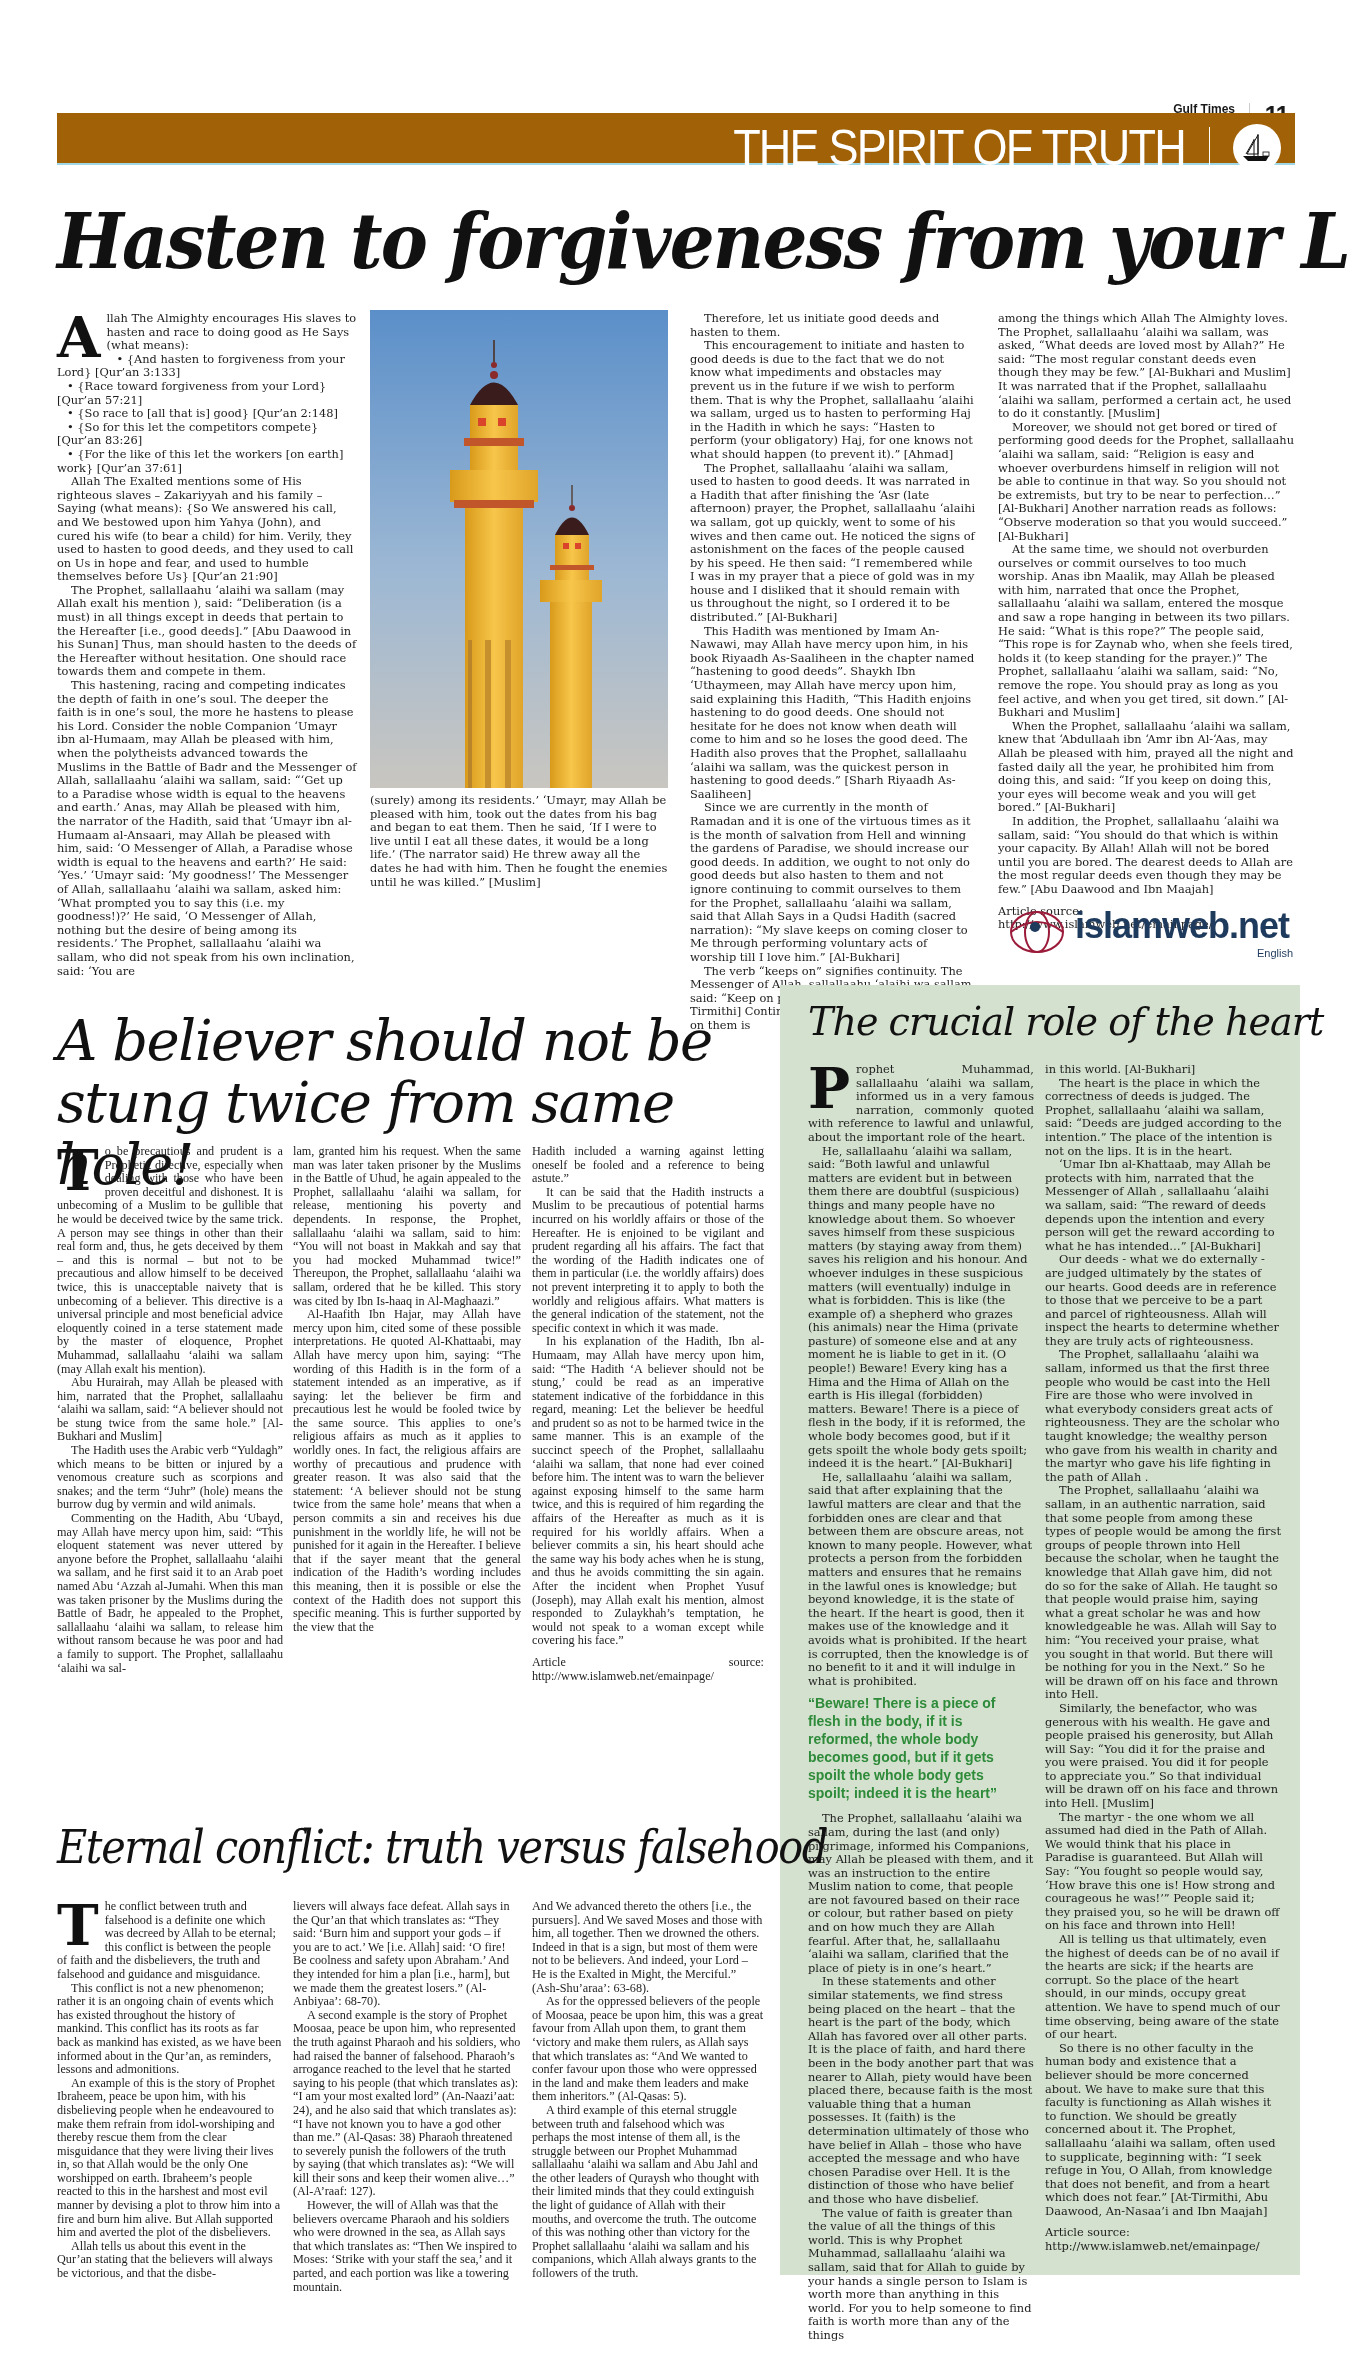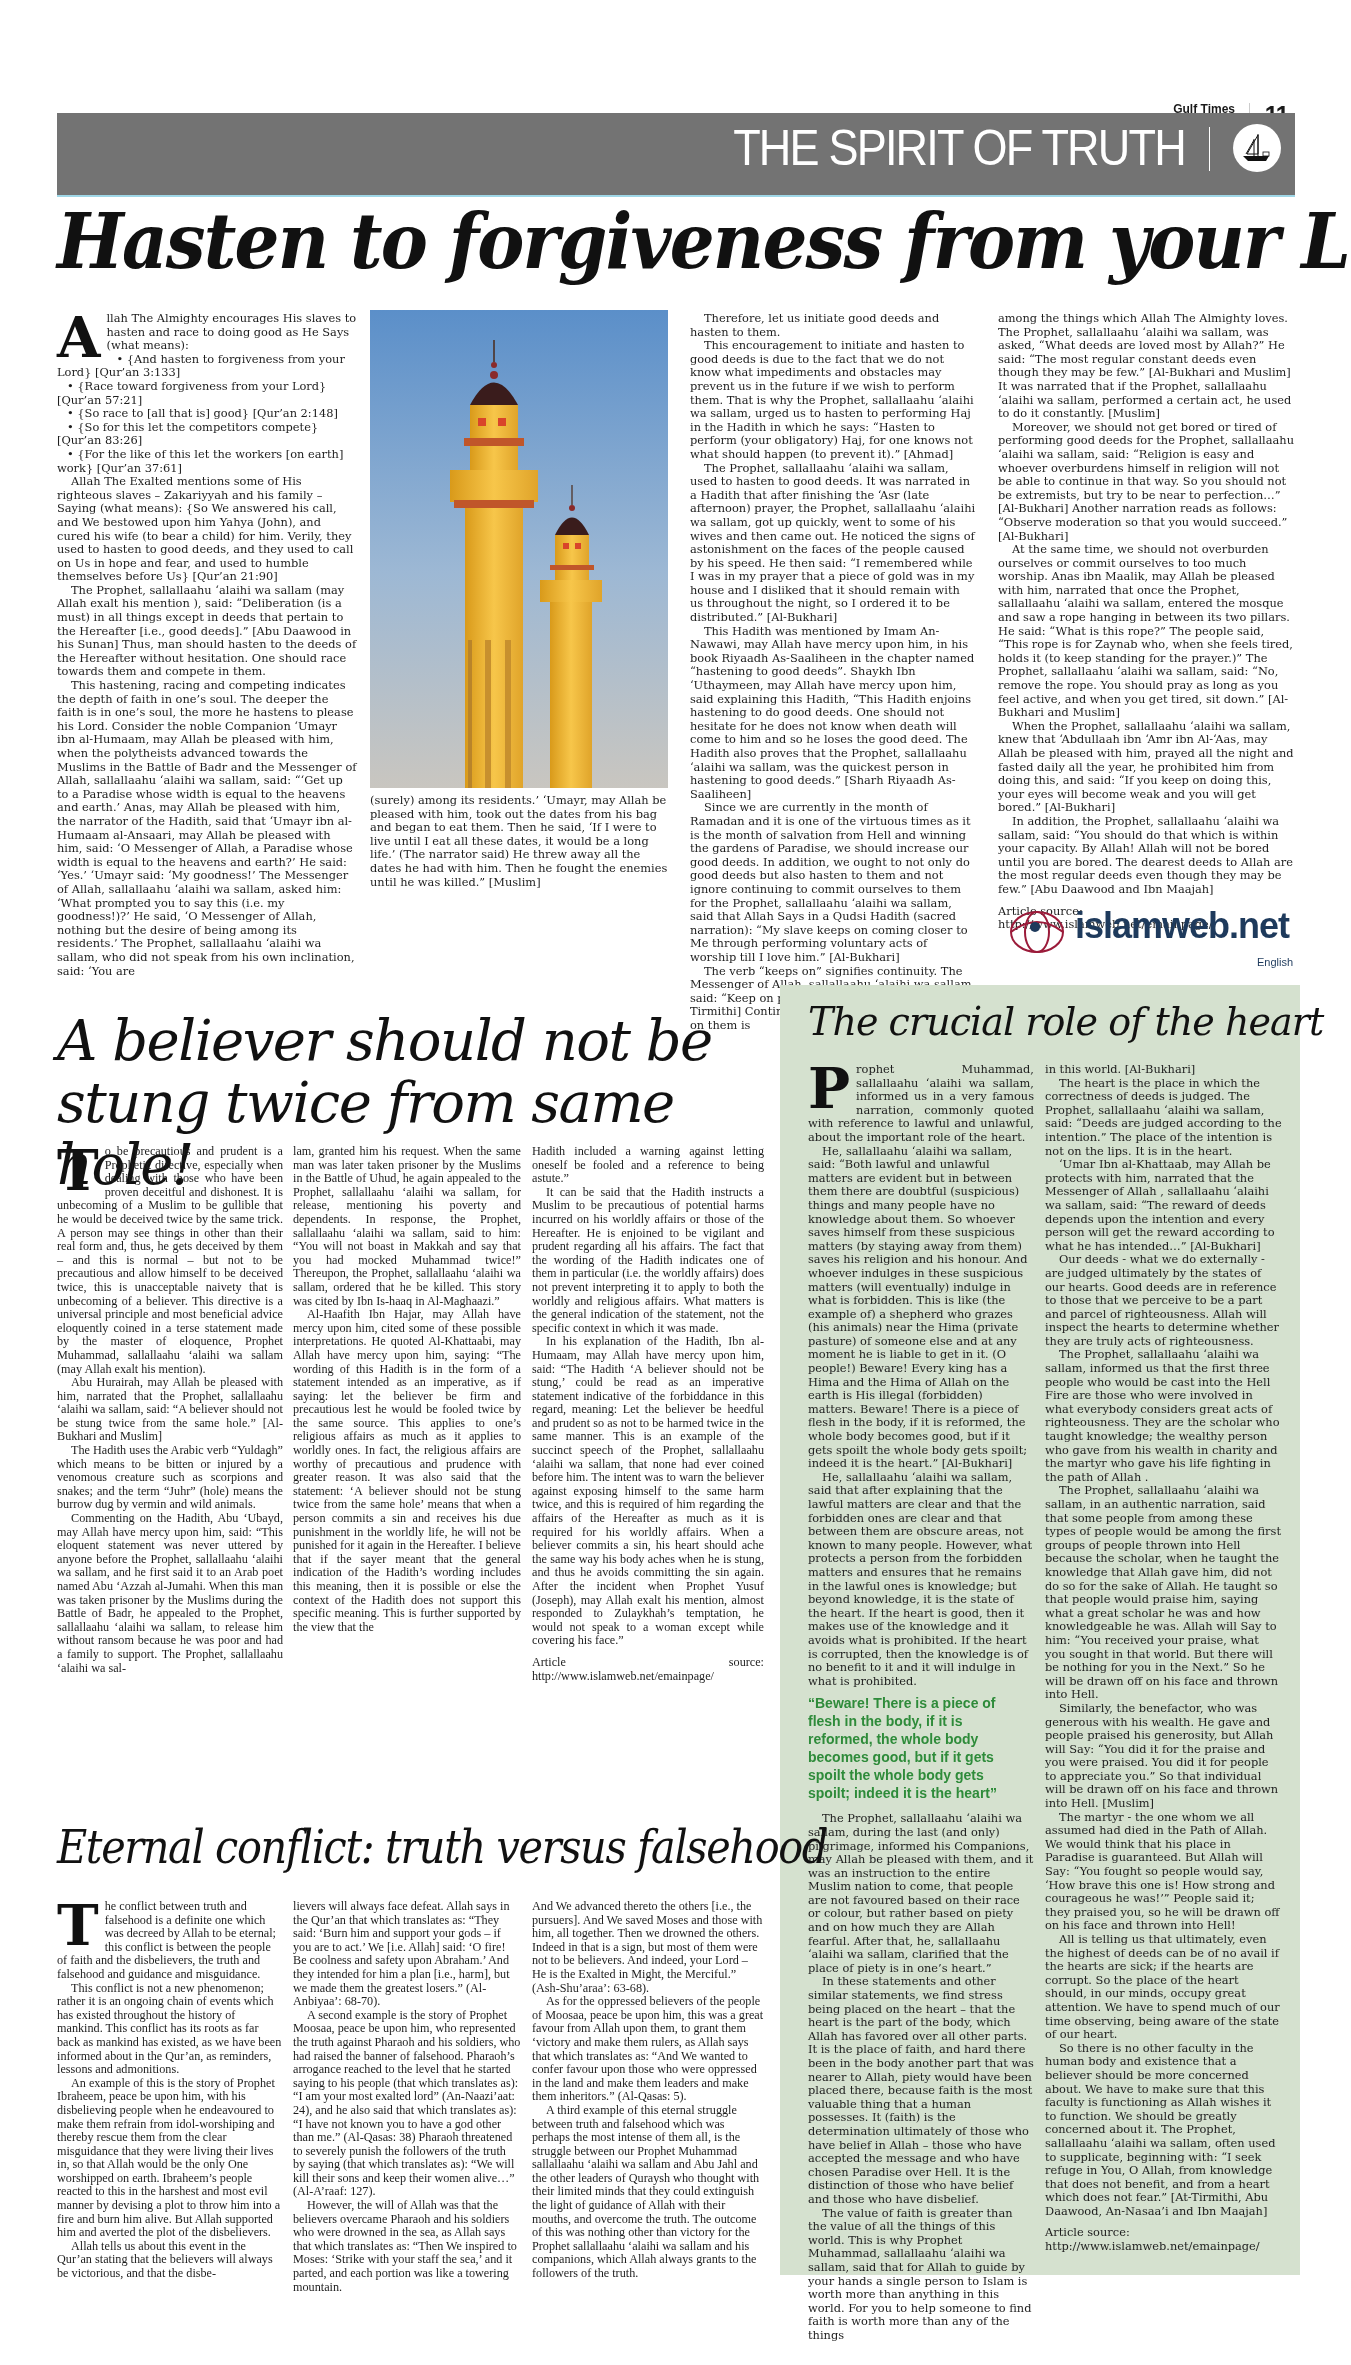--- a/index.html
+++ b/index.html
@@ -6,39 +6,39 @@
   html, body { width: 1351px; height: 2365px; background: #ffffff; overflow: hidden; }
   body { position: relative; font-family: "DejaVu Serif", serif; color: #1a1a1a; }
 
   .masthead { position: absolute; top: 82px; left: 57px; width: 1238px; height: 30px; margin-top: 21px; }
   .masthead .pub { position: absolute; right: 60px; top: 0; text-align: right; font-family: "Liberation Sans", sans-serif; line-height: 13px; }
   .masthead .pub .name { font-weight: bold; font-size: 12px; display: block; }
   .masthead .pub .date { font-size: 11px; display: block; letter-spacing: -0.3px; padding-left: 26px; }
   .masthead .sep { position: absolute; right: 45px; top: 0; width: 1px; height: 28px; background: #ccc; }
   .masthead .pageno { position: absolute; right: 7px; top: -2px; font-family: "Liberation Sans", sans-serif; font-size: 24px; font-weight: bold; letter-spacing: -1px; }
 
-  .band { position: absolute; top: 113px; left: 57px; width: 1238px; height: 84px; background: #737373; border-bottom: 2px solid #9fd7e7; }
+  .band { position: absolute; top: 113px; left: 57px; width: 1238px; height: 52px; background: #a16207; border-bottom: 2px solid #9fd7e7; }
   .band .title { position: absolute; right: 110px; top: 6px; font-family: "Liberation Sans", sans-serif; font-size: 50px; color: #ffffff; font-weight: normal; letter-spacing: -2px; line-height: 58px; transform: scaleX(0.9); transform-origin: right center; }
   .band .vsep { position: absolute; right: 85px; top: 14px; width: 1px; height: 44px; background: #ffffff; }
   .band .badge { position: absolute; right: 14px; top: 11px; width: 48px; height: 48px; border-radius: 50%; background: #ffffff; display: flex; align-items: center; justify-content: center; }
 
   .headline { position: absolute; font-family: "DejaVu Serif", serif; font-style: italic; font-weight: bold; color: #111; letter-spacing: -2px; }
   #h1 { top: 192px; left: 57px; width: 1240px; font-size: 76px; line-height: 100px; transform: scaleX(0.93); transform-origin: left center; white-space: nowrap; }
 
   .col { position: absolute; font-size: 11.4px; line-height: 13.6px; text-align: left; color: #1d1d1d; }
   .col p { text-indent: 14px; }
   .col p.noind { text-indent: 0; }
   .col p.bullet { text-indent: 10px; }
   .dropcap { float: left; font-family: "DejaVu Serif", serif; font-weight: bold; font-size: 56px; line-height: 46px; margin: 2px 6px 0 0; color: #111; }
 
   .photo { position: absolute; left: 370px; top: 310px; width: 298px; height: 478px; overflow: hidden; }
 
   .logo { position: absolute; left: 1005px; top: 905px; width: 290px; height: 60px; }
   .logo .word { position: absolute; left: 70px; top: 0; font-family: "Liberation Sans", sans-serif; font-weight: bold; font-size: 36px; color: #1e3a5c; letter-spacing: -1px; }
-  .logo .sub { position: absolute; right: 2px; top: 42px; font-family: "Liberation Sans", sans-serif; font-size: 11px; color: #1e3a5c; margin-top: 9px; }
+  .logo .sub { position: absolute; right: 2px; top: 42px; font-family: "Liberation Sans", sans-serif; font-size: 11px; color: #1e3a5c; }
 
   .greenbox { position: absolute; left: 780px; top: 985px; width: 520px; height: 1290px; background: #d5e1cf; }
   #h-heart { position: absolute; top: 995px; left: 808px; font-size: 40px; line-height: 52px; letter-spacing: -1px; font-weight: normal; white-space: nowrap; transform: scaleX(0.95); transform-origin: left center; }
   .pullquote { font-family: "Liberation Sans", sans-serif; font-weight: bold; color: #2e8b3a; font-size: 14px; line-height: 18px; margin: 6px 8px 10px 0; }
 
   #h2 { top: 1010px; left: 57px; width: 720px; font-size: 56px; line-height: 62px; font-weight: normal; letter-spacing: -1.5px; }
   #h3 { top: 1812px; left: 57px; width: 720px; font-size: 46px; line-height: 70px; font-weight: normal; letter-spacing: -1.5px; white-space: nowrap; transform: scaleX(0.9); transform-origin: left center; }
 
   .cond { font-family: "Liberation Serif", serif; font-size: 12.2px; line-height: 13.6px; }
 </style>

